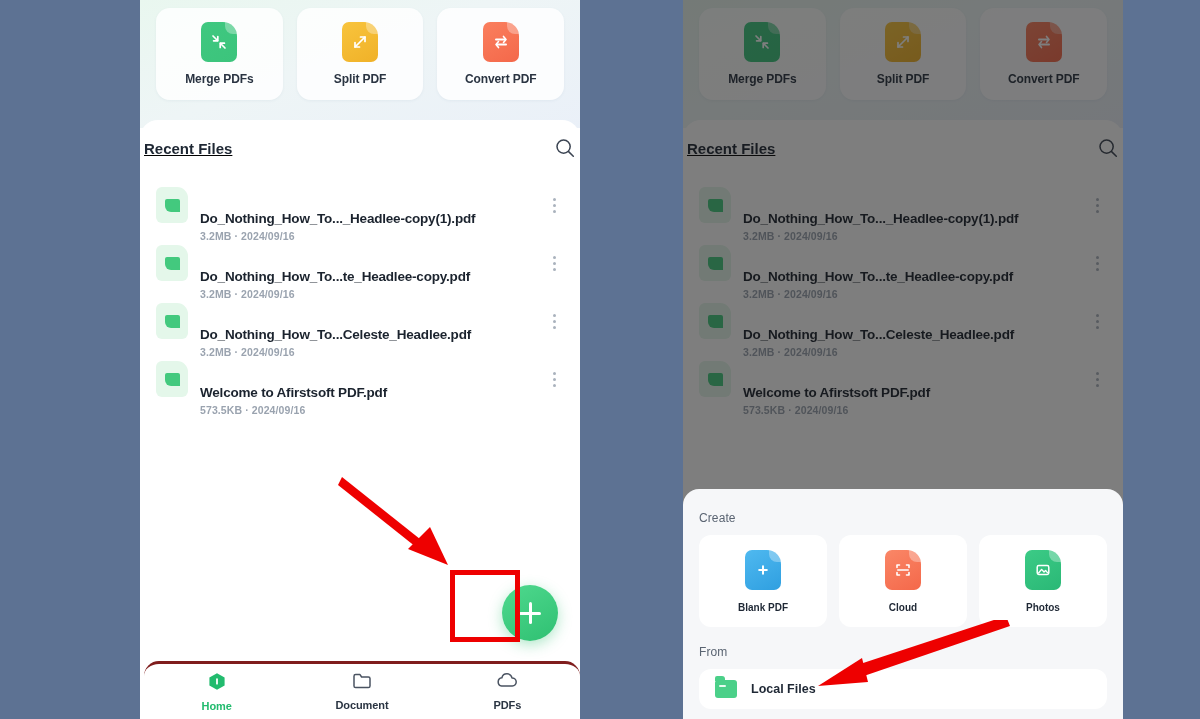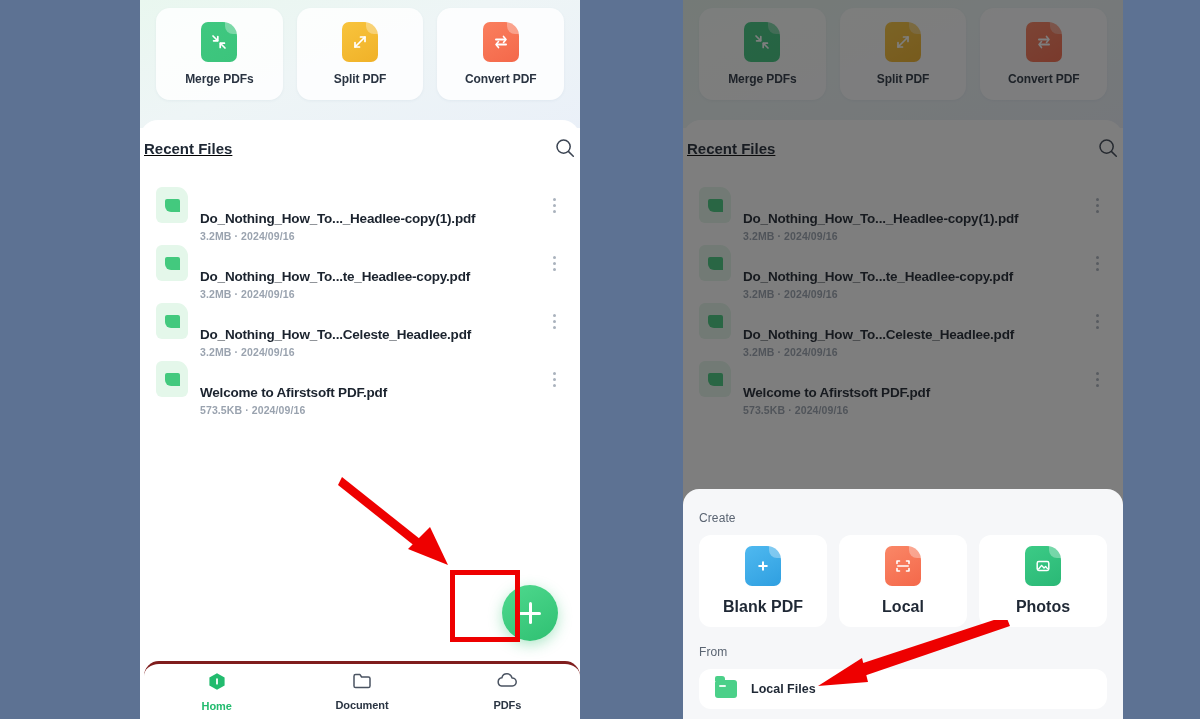--- a/index.html
+++ b/index.html
@@ -249,21 +249,21 @@
     height: 92px;
     background: #ffffff;
     border-radius: 12px;
     display: flex;
     flex-direction: column;
     align-items: center;
     justify-content: center;
     gap: 12px;
     cursor: pointer;
   }
-  .create-label { font-size: 16px; font-weight: bold; color: #1f2835; }
+  .create-label { font-size: 10px; font-weight: bold; color: #1f2835; }
 
   .ic-blank  { background: linear-gradient(150deg,#4fb9f0,#2f9fe0); }
   .ic-scan   { background: linear-gradient(150deg,#fa8767,#f4684a); }
   .ic-photos { background: linear-gradient(150deg,#3ccb86,#2ab876); }
 
   .from-row {
     background: #ffffff;
     border-radius: 12px;
     height: 40px;
     display: flex;
@@ -608,21 +608,21 @@
             <svg width="18" height="18" viewBox="0 0 18 18">
               <g fill="none" stroke="#fff" stroke-width="1.6" stroke-linecap="round" stroke-linejoin="round">
                 <path d="M3 6.5 L3 4 L5.5 4"></path>
                   <path d="M12.5 4 L15 4 L15 6.5"></path>
                 <path d="M15 11.5 L15 14 L12.5 14"></path>
                   <path d="M5.5 14 L3 14 L3 11.5"></path>
               </g>
               <rect x="3" y="8.2" width="12" height="1.6" rx="0.8" fill="#fff"></rect>
             </svg>
           </div>
-          <span class="create-label">Local</span>
+          <span class="create-label">Cloud</span>
         </div>
 
         <div class="create-card">
           <div class="doc-icon ic-photos">
             <svg width="18" height="18" viewBox="0 0 18 18">
               <rect x="3.2" y="4.6" width="11.6" height="8.8" rx="1.6" fill="none" stroke="#fff" stroke-width="1.5"></rect>
               <path d="M4.6 12 L7.6 8.4 L10 11 L11.6 9.4 L13.4 11.6" fill="none" stroke="#fff" stroke-width="1.4" stroke-linecap="round" stroke-linejoin="round"></path>
             </svg>
           </div>
           <span class="create-label">Photos</span>

